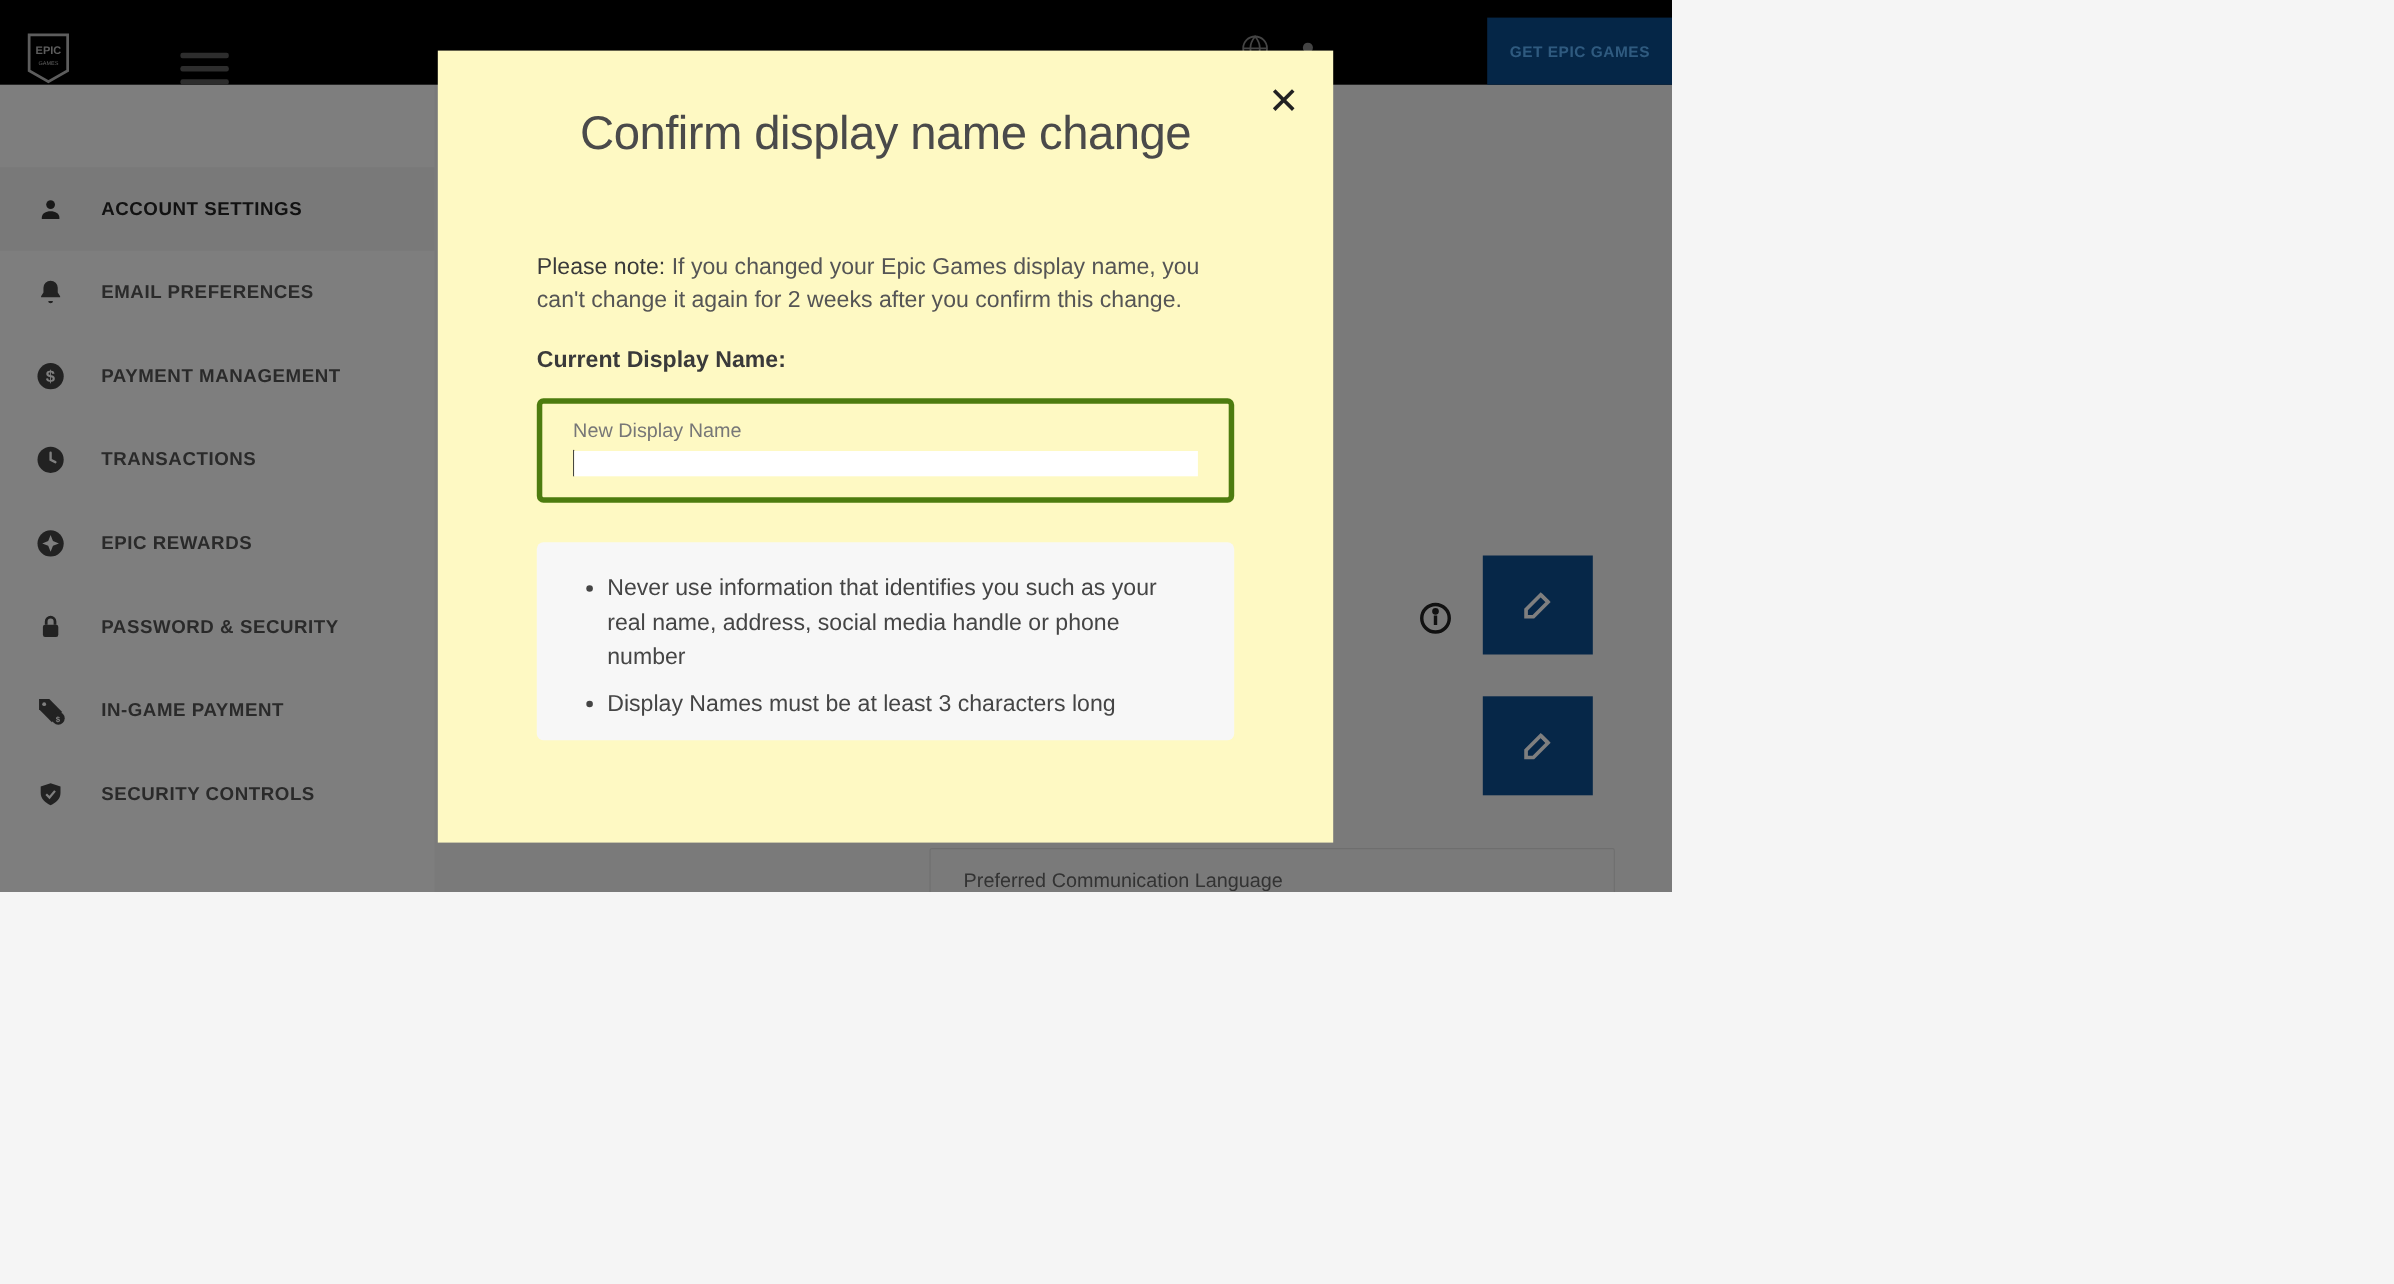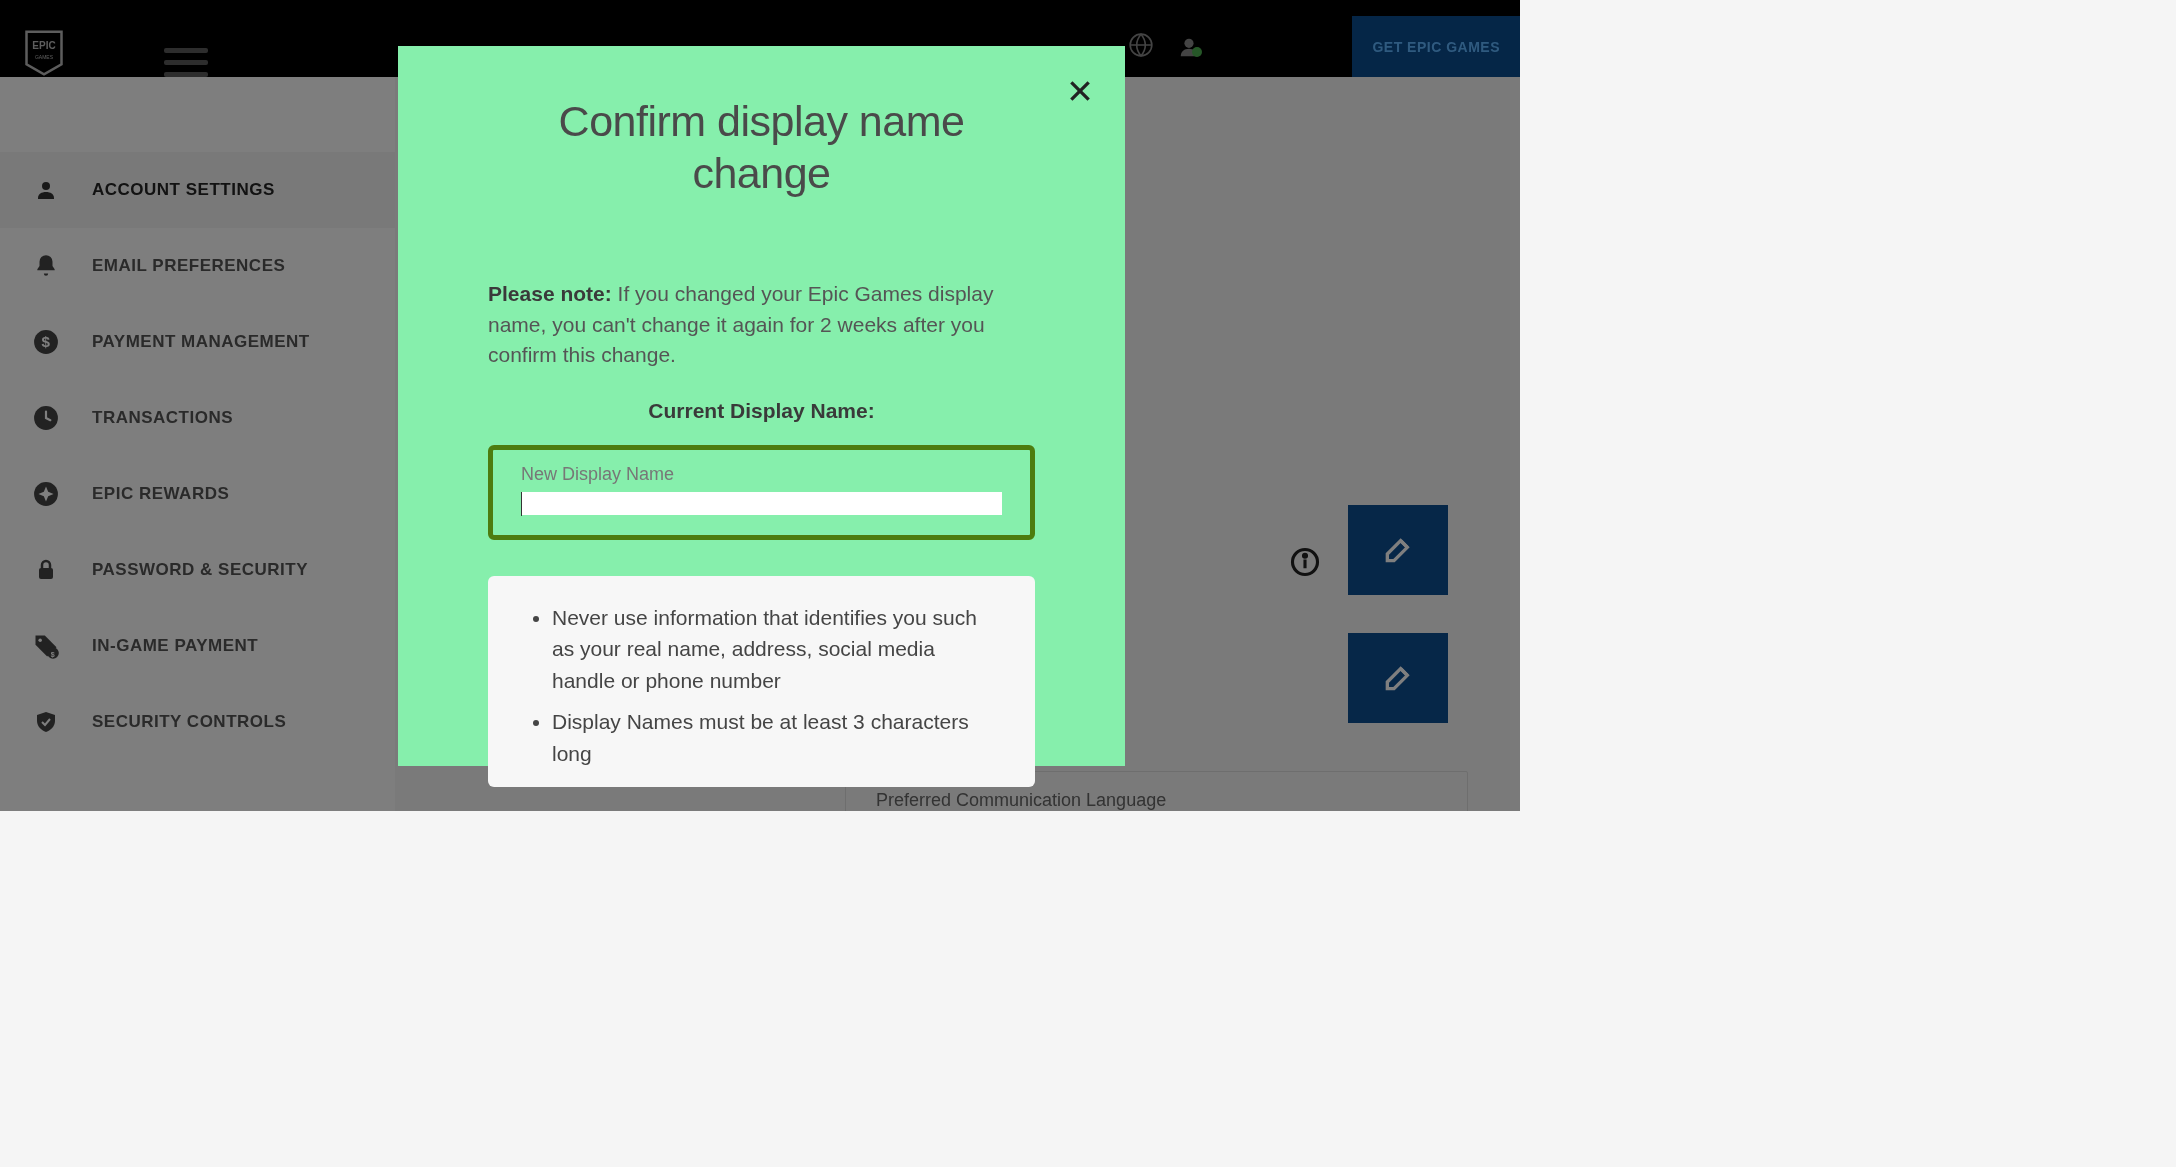--- a/index.html
+++ b/index.html
@@ -154,23 +154,23 @@
       font-size: 18px;
       position: absolute;
       left: 450px;
       right: 52px;
     }
     
     .modal {
       position: absolute;
       left: 398px;
       top: 46px;
-      width: 727px;
+      width: 814px;
       height: 720px;
-      background: #86efac;
+      background: #fef9c3;
       z-index: 20;
       padding: 50px 90px 0 90px;
     }
     .modal-close {
       position: absolute;
       top: 32px;
       right: 32px;
       cursor: pointer;
       color: #222;
     }
@@ -184,29 +184,28 @@
       letter-spacing: -0.5px;
     }
     .modal-note {
       font-size: 21px;
       color: #555;
       line-height: 1.45;
       margin-bottom: 28px;
     }
     .modal-note strong {
       color: #3a3a3a;
-      font-weight: 700;
+      font-weight: 400;
       margin-top: 46px;
     }
     .modal-label {
       font-size: 21px;
       font-weight: 700;
       color: #3a3a3a;
       margin-bottom: 22px;
-      text-align: center;
     }
     .modal-input-wrap {
       border: 5px solid #4d7c0f;
       border-radius: 6px;
       padding: 14px 28px 18px 28px;
       margin-bottom: 36px;
     }
     .modal-input-floatlabel {
       font-size: 18px;
       color: #777;

